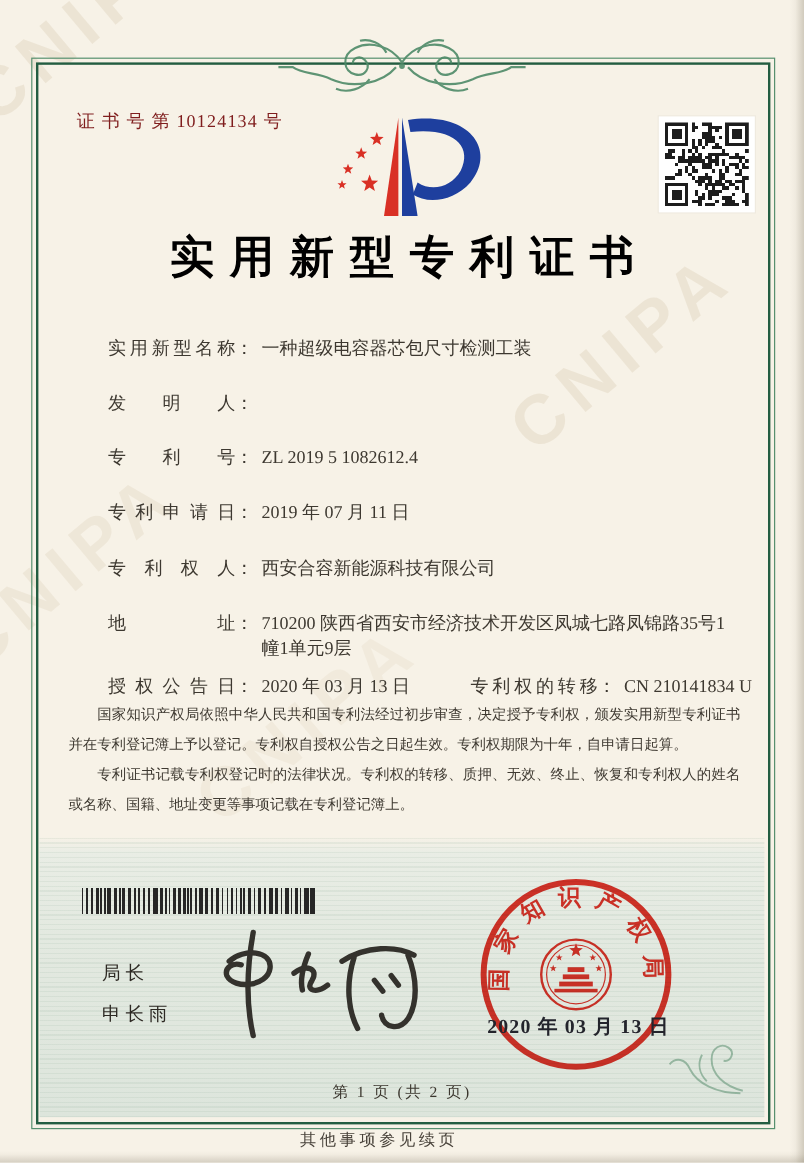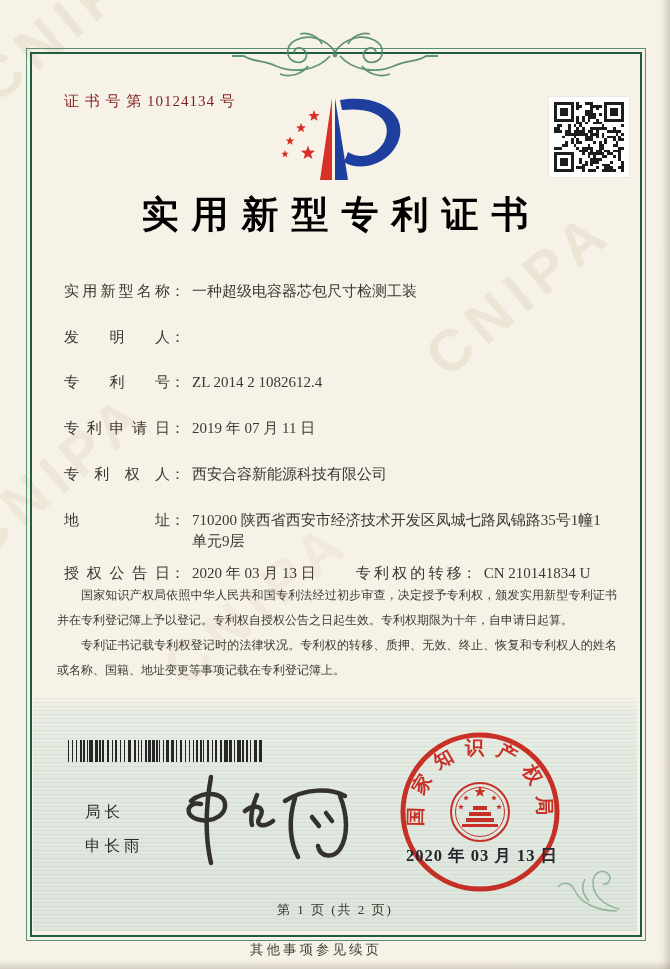--- a/index.html
+++ b/index.html
@@ -38,21 +38,21 @@
   .cert-no{position:absolute;left:64px;top:92px;font-size:15px;letter-spacing:1px;color:#7f1d1d;}
   .logo{position:absolute;left:252px;top:90px;width:166px;height:96px;}
   .qr{position:absolute;left:549px;top:97px;width:80px;height:80px;background:#fff;
     box-shadow:0 0 0 1px rgba(0,0,0,.03);display:flex;align-items:center;justify-content:center;}
   .title{position:absolute;left:0;top:190px;width:100%;text-align:center;
     font-size:37px;font-weight:bold;letter-spacing:13px;text-indent:13px;color:#000000;}
   
   .fields{position:absolute;left:64px;top:281px;width:548px;font-size:15px;line-height:20px;}
   .row{display:flex;margin-bottom:25px;}
   .row.addr{margin-bottom:11px;}
-  .lbl{flex:none;width:106px;text-align:justify;text-align-last:justify;}
+  .lbl{flex:none;width:106px;text-align:justify;text-align-last:justify;margin-left:26px;}
   .colon{flex:none;}
   .val{flex:1;margin-left:7px;line-height:21px;}
   .pair{display:flex;}
   .pair+.pair{margin-left:40px;}
   .pair .val{flex:none;}
   
   .paras{position:absolute;left:57px;top:583px;width:560px;font-size:12px;
     line-height:25px;text-align:justify;color:#3f3a32;}
   .paras p{margin:0;text-indent:2em;}
   
@@ -348,21 +348,21 @@
         <span class="colon">：</span>
       <span class="val">一种超级电容器芯包尺寸检测工装</span>
     </div>
     <div class="row">
       <span class="lbl">发明人</span>
         <span class="colon">：</span>
     </div>
     <div class="row">
       <span class="lbl">专利号</span>
         <span class="colon">：</span>
-      <span class="val">ZL 2014 2 1082612.4</span>
+      <span class="val">ZL 2019 5 1082612.4</span>
     </div>
     <div class="row">
       <span class="lbl">专利申请日</span>
         <span class="colon">：</span>
       <span class="val">2019 年 07 月 11 日</span>
     </div>
     <div class="row">
       <span class="lbl">专利权人</span>
         <span class="colon">：</span>
       <span class="val">西安合容新能源科技有限公司</span>

